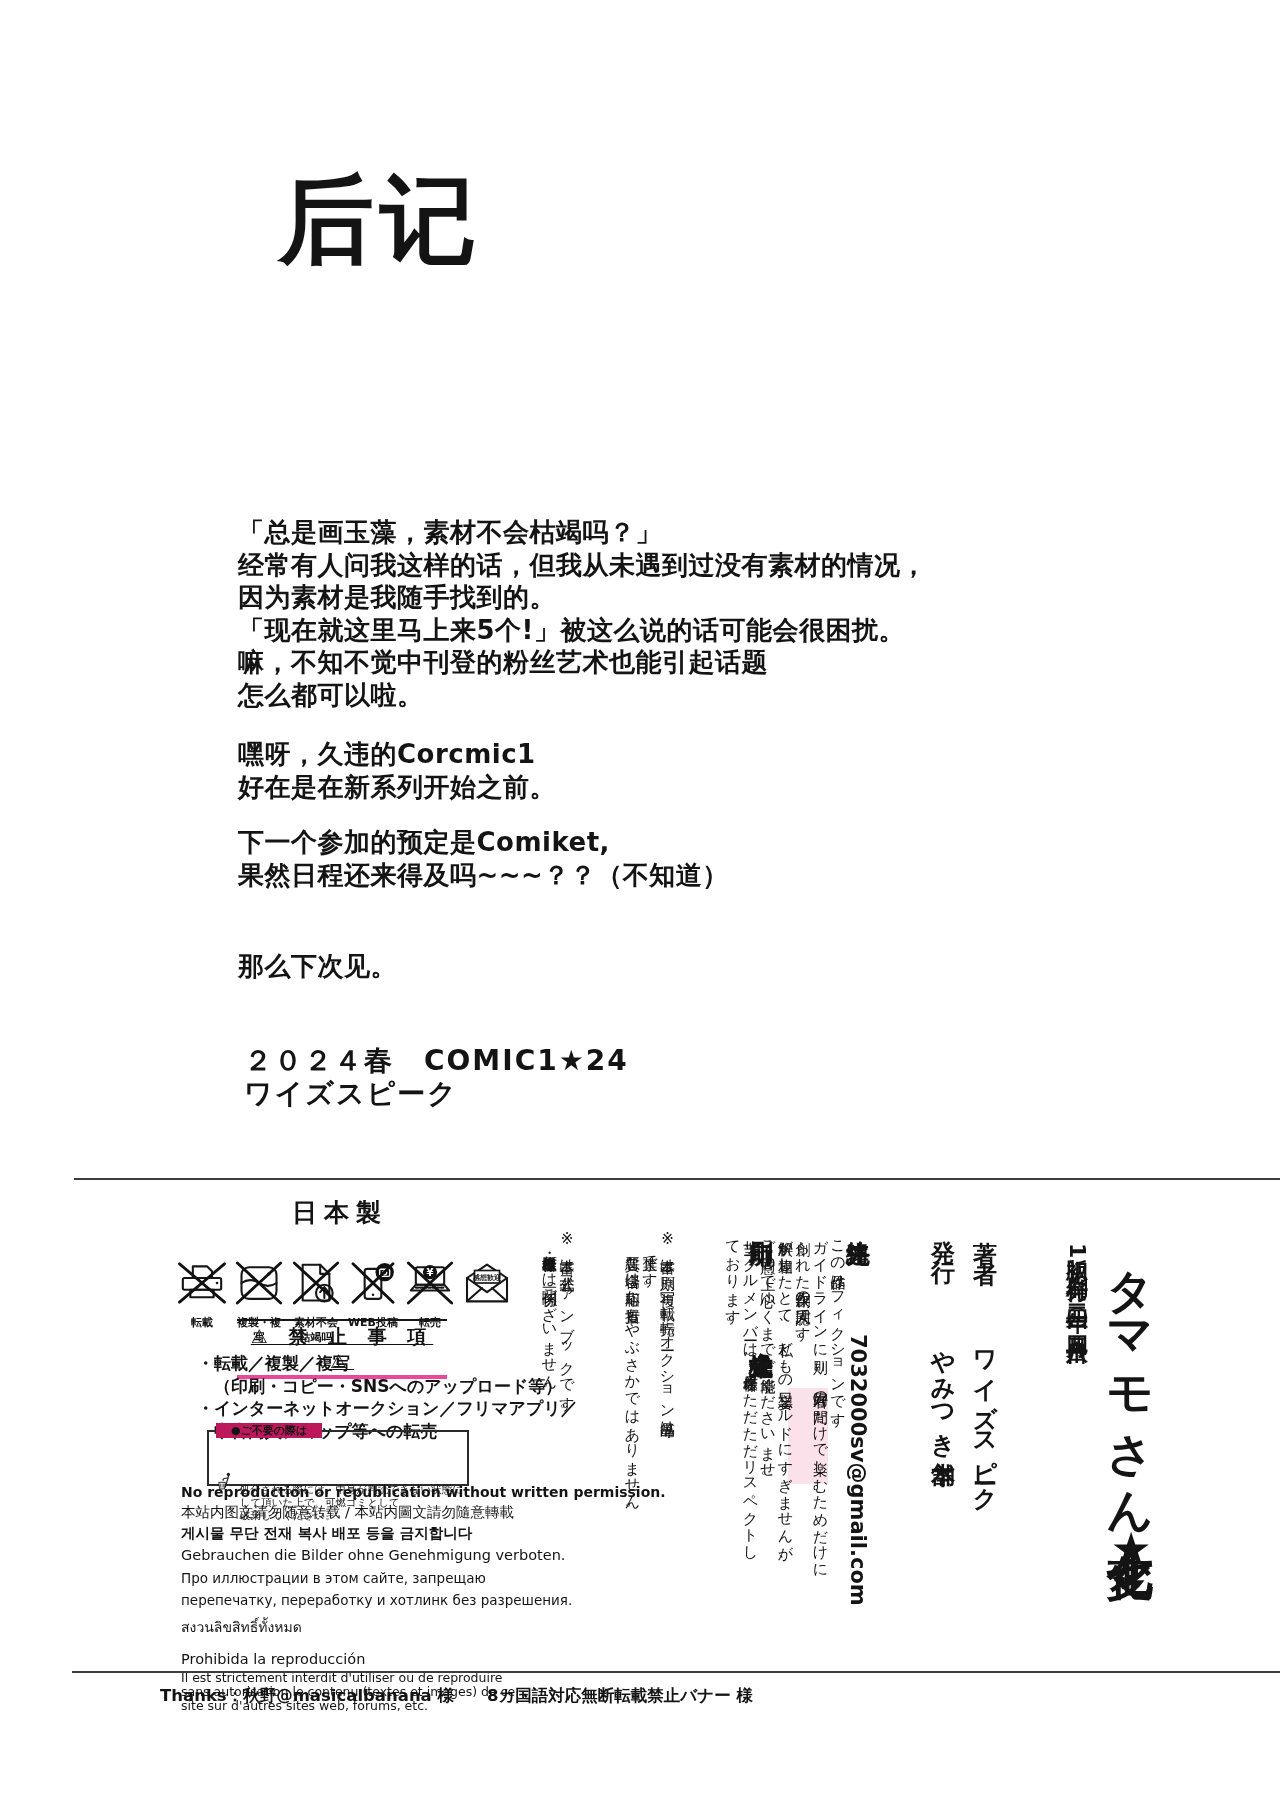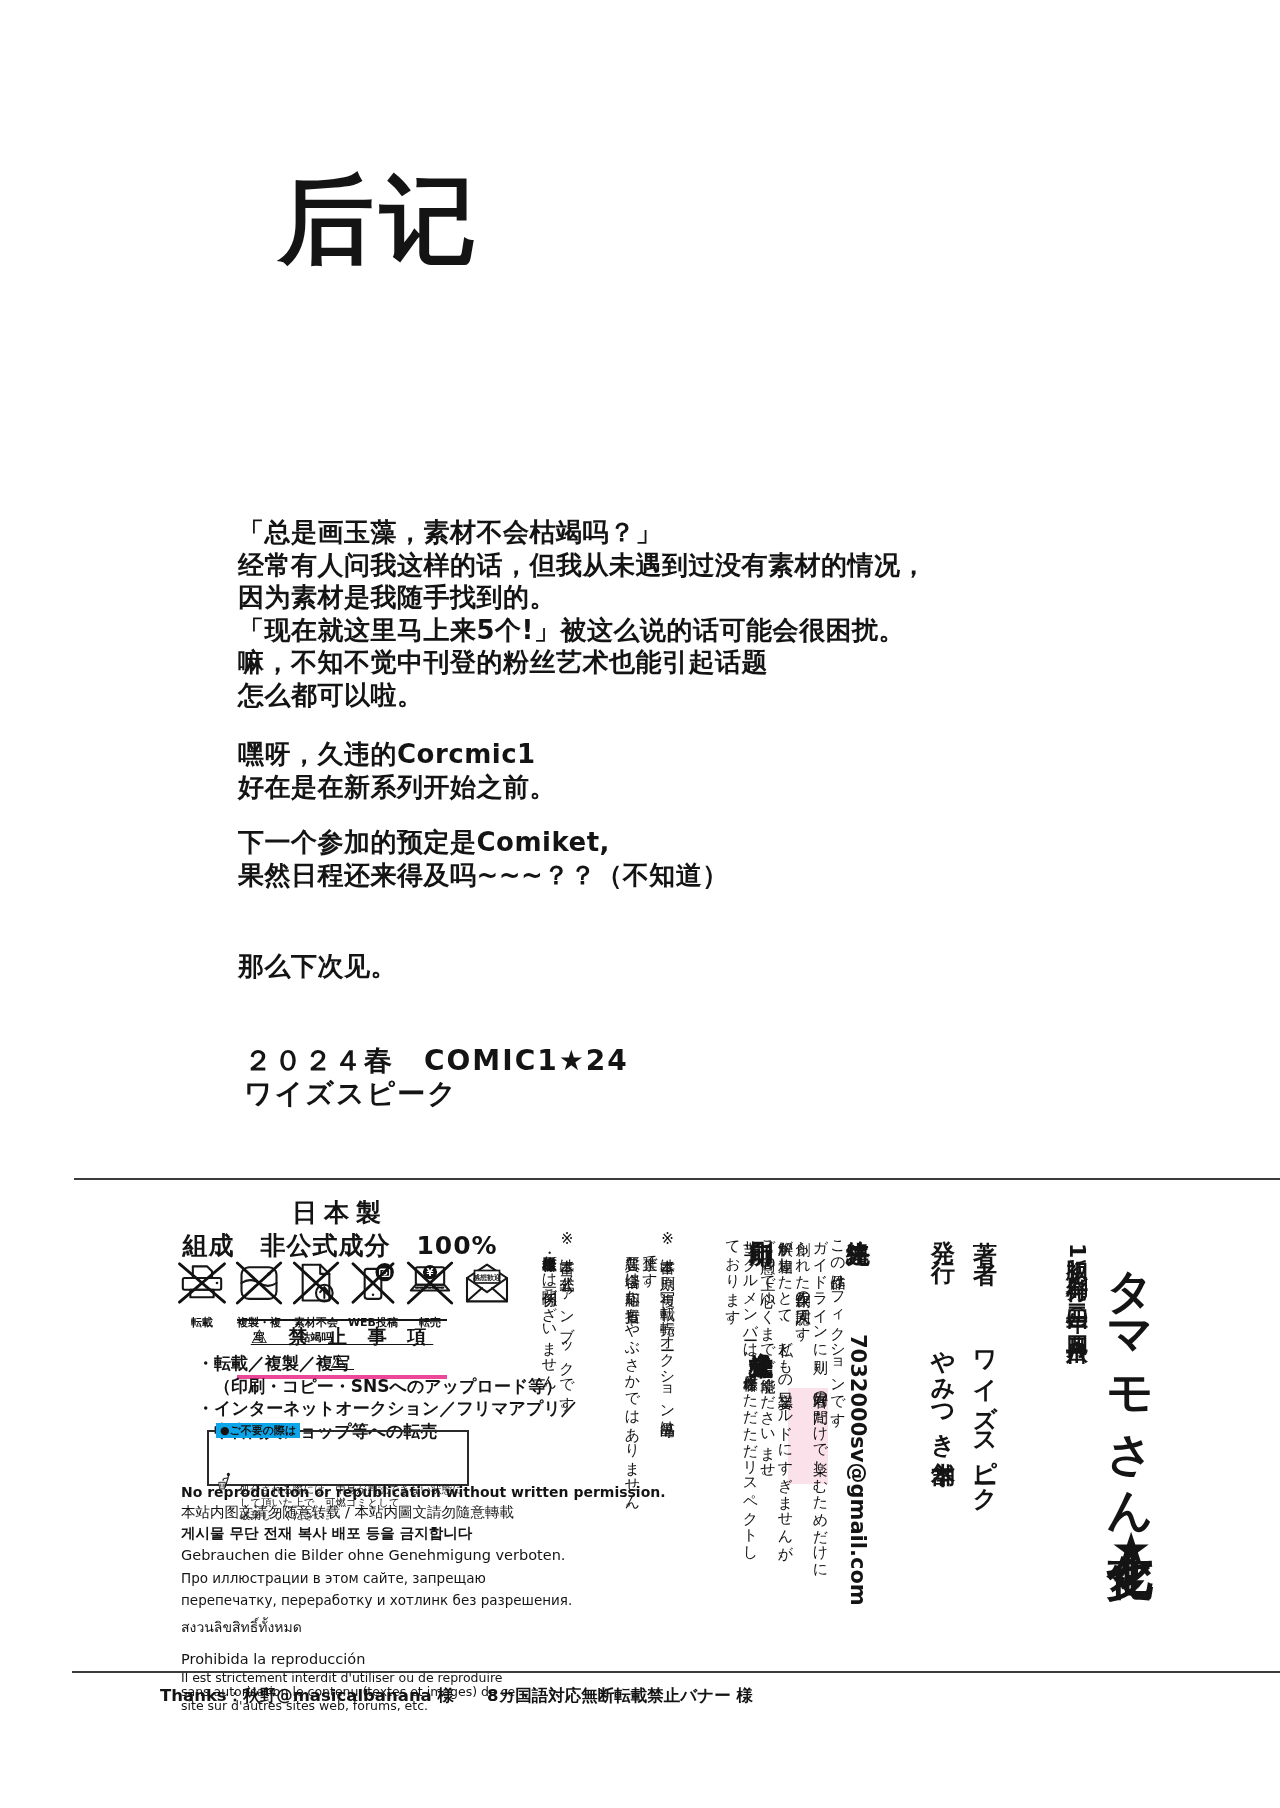--- a/index.html
+++ b/index.html
@@ -19,21 +19,21 @@
   .made-in{left:190px;top:1196px;width:300px;text-align:center;font-size:25px;font-weight:700;letter-spacing:7px;}
   .composition{left:165px;top:1229px;width:350px;text-align:center;font-size:25px;font-weight:700;letter-spacing:1px;}
   .care-row{left:176px;top:1260px;display:flex;gap:5px;}
   .care-cell{width:52px;text-align:center;}
   .care-cell svg{display:block;margin:0 auto;}
   .care-label{font-size:11px;font-weight:700;margin-top:9px;letter-spacing:0;}
   .banned-header{left:237px;top:1319px;width:210px;text-align:center;font-size:19px;font-weight:700;
                  letter-spacing:7px;border-top:2px solid #161616;border-bottom:4px solid #ec4899;padding:3px 0;text-decoration:underline;}
   .prohibited{left:197px;top:1352px;font-size:17px;font-weight:700;line-height:22.5px;white-space:pre;}
   .disposal{left:207px;top:1430px;width:258px;height:52px;border:2px solid #2a2a2a;}
-  .disposal-title{position:absolute;top:-9px;left:7px;background:#0ea5e9;padding:0 4px;font-size:11px;font-weight:700;}
+  .disposal-title{position:absolute;top:-9px;left:7px;background:#be185d;padding:0 15px;font-size:11px;font-weight:700;}
   .disposal-body{display:flex;align-items:center;gap:7px;padding:7px 4px 3px 8px;}
   .disposal-text{font-size:10.5px;line-height:13px;white-space:pre;margin-top:44px;}
   .notices{left:181px;top:1484px;}
   .n-en{font-size:14px;font-weight:600;margin-bottom:3px;}
   .n-zh{font-size:14.5px;font-weight:400;margin-bottom:2px;}
   .n-ko{font-size:14.5px;font-weight:600;margin-bottom:4px;}
   .n-de{font-size:14.5px;margin-bottom:4px;}
   .n-ru{font-size:13.5px;line-height:22px;white-space:pre;margin-bottom:5px;}
   .n-th{font-size:14px;margin-bottom:13px;}
   .n-es{font-size:14.5px;margin-bottom:4px;}
@@ -70,21 +70,20 @@
 好在是在新系列开始之前。</div>
   <div class="abs aw-p p5">下一个参加的预定是Comiket,
 果然日程还来得及吗~~~？？（不知道）</div>
   <div class="abs aw-p p6">那么下次见。</div>
   <div class="abs aw-event">２０２４春　COMIC1★24
 ワイズスピーク</div>
 
   <div class="abs rule rule-top"></div>
 
   <div class="abs made-in">日本製</div>
-  <div class="abs composition">組成　非公式成分　100%</div>
 
   <div class="abs care-row">
     <div class="care-cell">
       <svg width="50" height="46" viewBox="0 0 60 54">
         <path class="s" d="M19 21 V7 h17 l6 6 v8"></path>
           <rect class="s" x="7" y="21" width="46" height="14" rx="2"></rect>
         <path class="s" d="M16 35 h28 v9 h-28 z"></path>
           <circle cx="48" cy="27" r="1.6" fill="#161616"></circle>
         <path class="x" d="M3 4 L57 50 M57 4 L3 50"></path>
       </svg>

